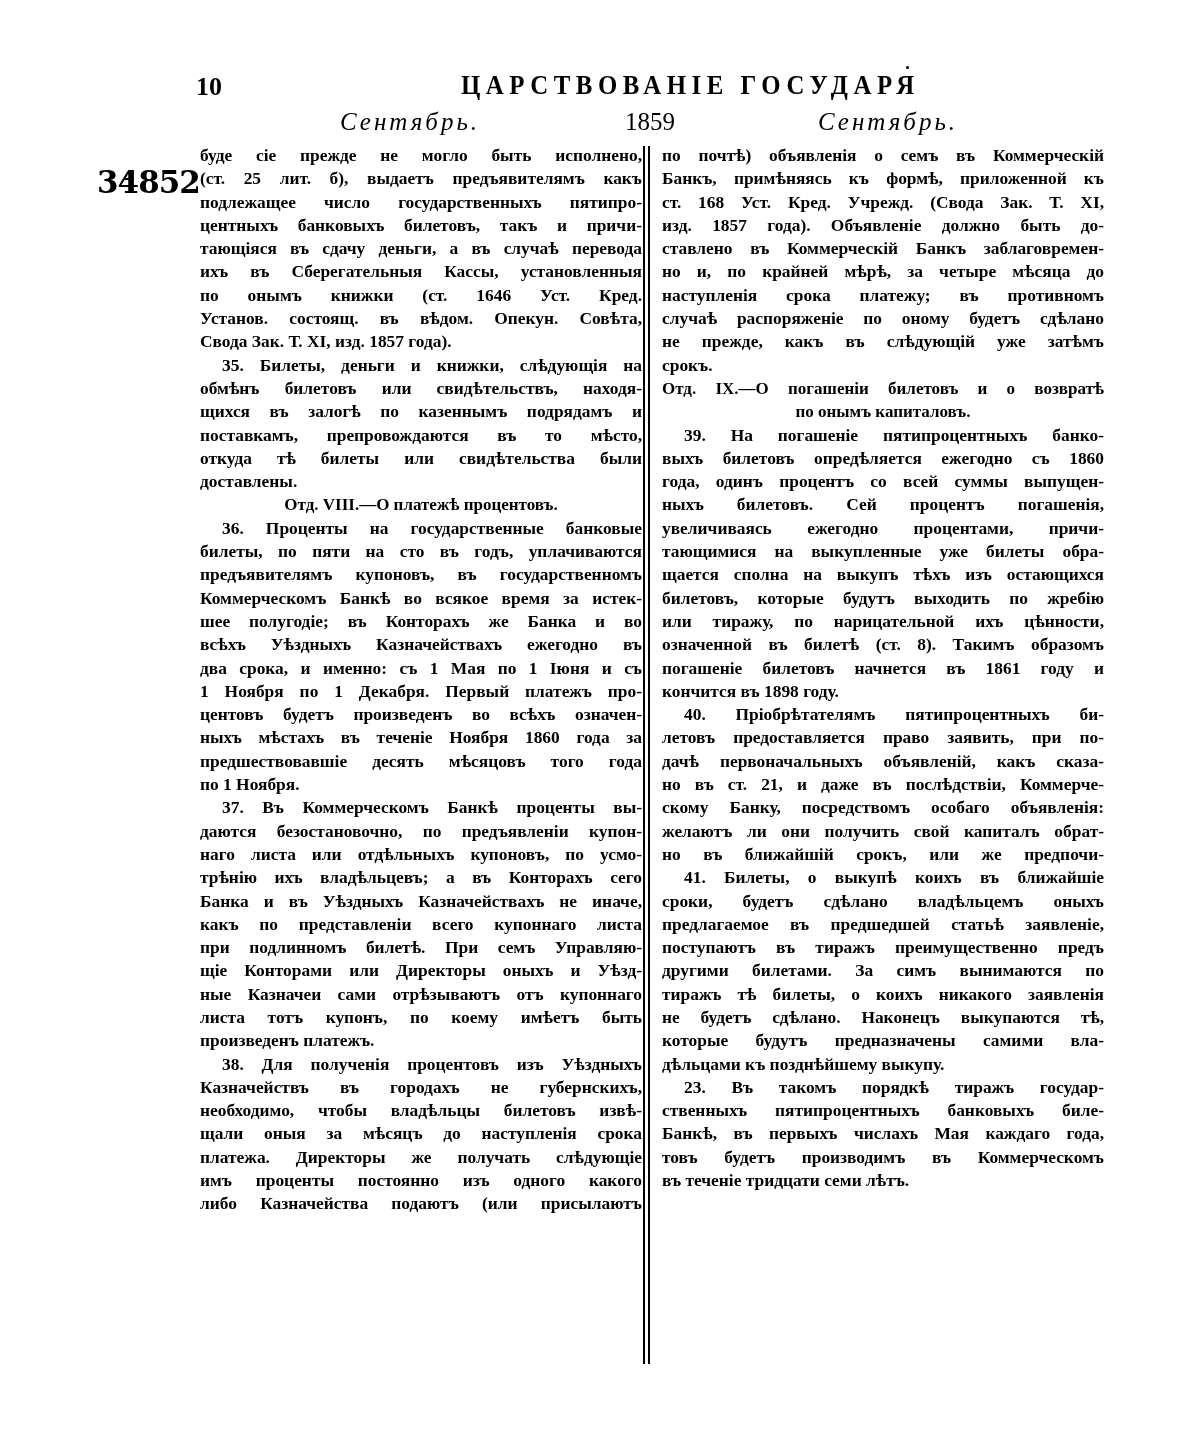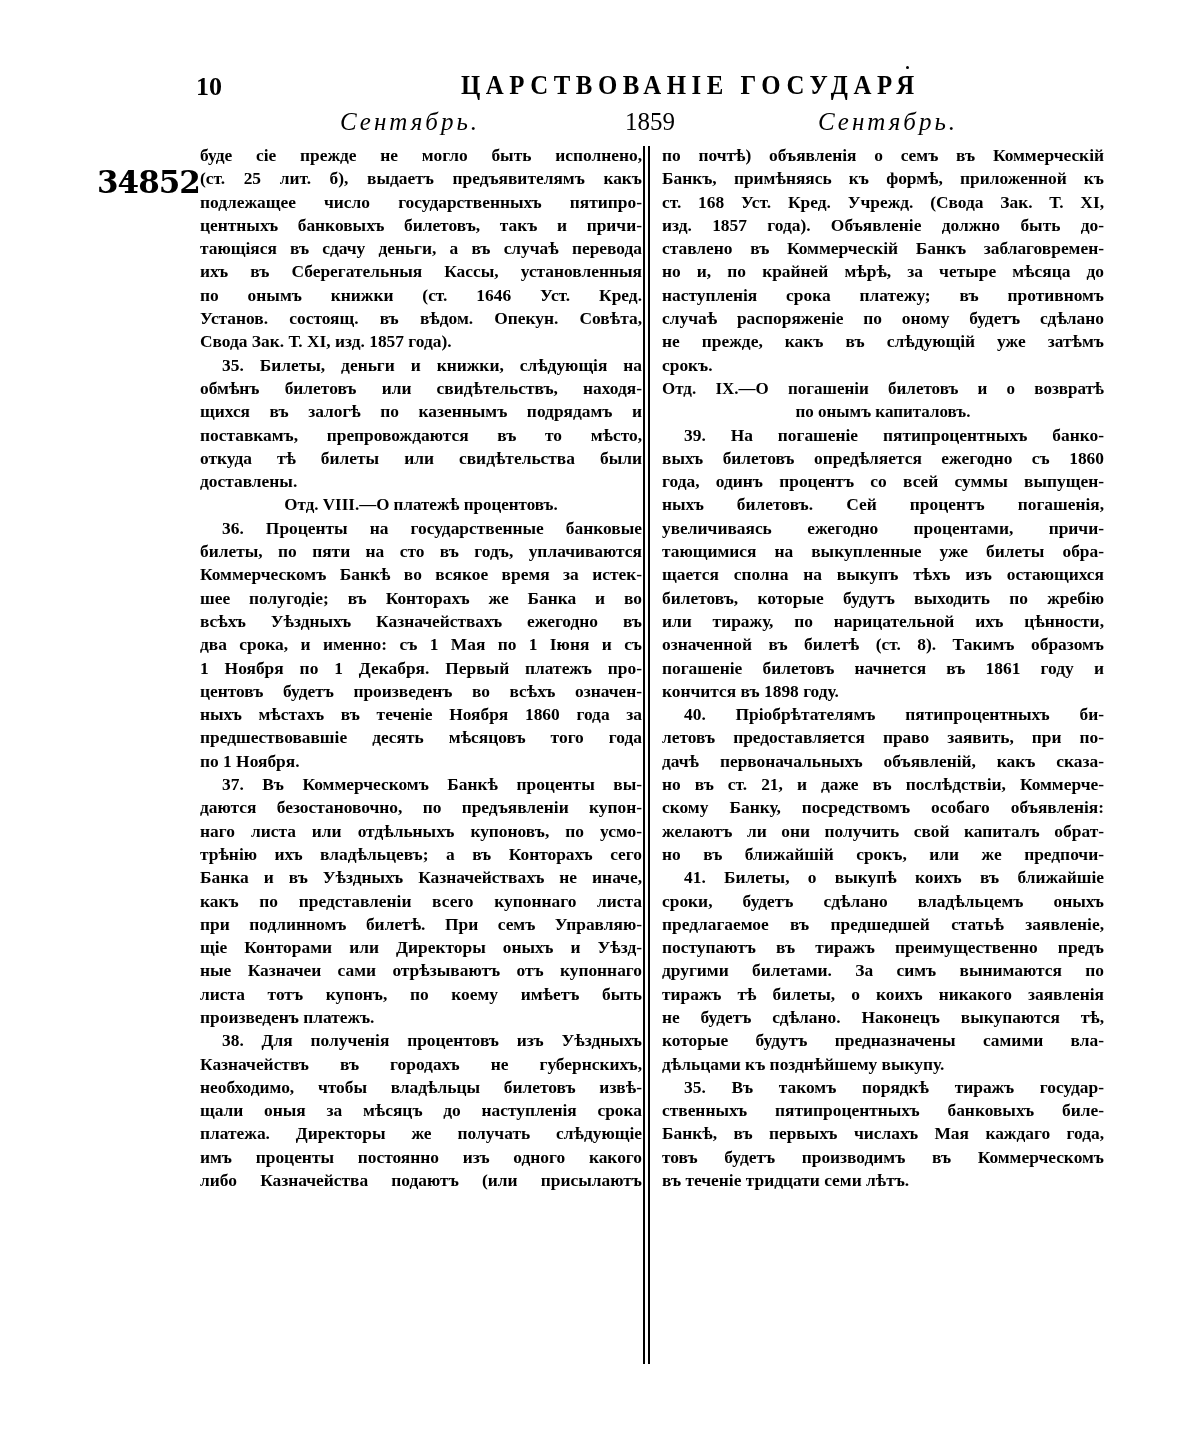--- a/index.html
+++ b/index.html
@@ -66,20 +66,21 @@
       <div class="line last">Свода Зак. Т. XI, изд. 1857 года).</div>
       <div class="line indent">35. Билеты, деньги и книжки, слѣдующія на</div>
       <div class="line ">обмѣнъ билетовъ или свидѣтельствъ, находя-</div>
       <div class="line ">щихся въ залогѣ по казеннымъ подрядамъ и</div>
       <div class="line ">поставкамъ, препровождаются въ то мѣсто,</div>
       <div class="line ">откуда тѣ билеты или свидѣтельства были</div>
       <div class="line last">доставлены.</div>
       <div class="line center section-heading">Отд. VIII.—О платежѣ процентовъ.</div>
       <div class="line indent">36. Проценты на государственные банковые</div>
       <div class="line ">билеты, по пяти на сто въ годъ, уплачиваются</div>
+      <div class="line ">предъявителямъ купоновъ, въ государственномъ</div>
       <div class="line ">Коммерческомъ Банкѣ во всякое время за истек-</div>
       <div class="line ">шее полугодіе; въ Конторахъ же Банка и во</div>
       <div class="line ">всѣхъ Уѣздныхъ Казначействахъ ежегодно въ</div>
       <div class="line ">два срока, и именно: съ 1 Мая по 1 Іюня и съ</div>
       <div class="line ">1 Ноября по 1 Декабря. Первый платежъ про-</div>
       <div class="line ">центовъ будетъ произведенъ во всѣхъ означен-</div>
       <div class="line ">ныхъ мѣстахъ въ теченіе Ноября 1860 года за</div>
       <div class="line ">предшествовавшіе десять мѣсяцовъ того года</div>
       <div class="line last">по 1 Ноября.</div>
       <div class="line indent">37. Въ Коммерческомъ Банкѣ проценты вы-</div>
@@ -141,20 +142,20 @@
       <div class="line ">но въ ближайшій срокъ, или же предпочи-</div>
       <div class="line indent">41. Билеты, о выкупѣ коихъ въ ближайшіе</div>
       <div class="line ">сроки, будетъ сдѣлано владѣльцемъ оныхъ</div>
       <div class="line ">предлагаемое въ предшедшей статьѣ заявленіе,</div>
       <div class="line ">поступаютъ въ тиражъ преимущественно предъ</div>
       <div class="line ">другими билетами. За симъ вынимаются по</div>
       <div class="line ">тиражъ тѣ билеты, о коихъ никакого заявленія</div>
       <div class="line ">не будетъ сдѣлано. Наконецъ выкупаются тѣ,</div>
       <div class="line ">которые будутъ предназначены самими вла-</div>
       <div class="line last">дѣльцами къ позднѣйшему выкупу.</div>
-      <div class="line indent">35. Въ такомъ порядкѣ тиражъ государ-</div>
+      <div class="line indent">23. Въ такомъ порядкѣ тиражъ государ-</div>
       <div class="line ">ственныхъ пятипроцентныхъ банковыхъ биле-</div>
       <div class="line ">Банкѣ, въ первыхъ числахъ Мая каждаго года,</div>
       <div class="line ">товъ будетъ производимъ въ Коммерческомъ</div>
       <div class="line last">въ теченіе тридцати семи лѣтъ.</div>
     </div>
 
 </div>
 
 </body></html>

